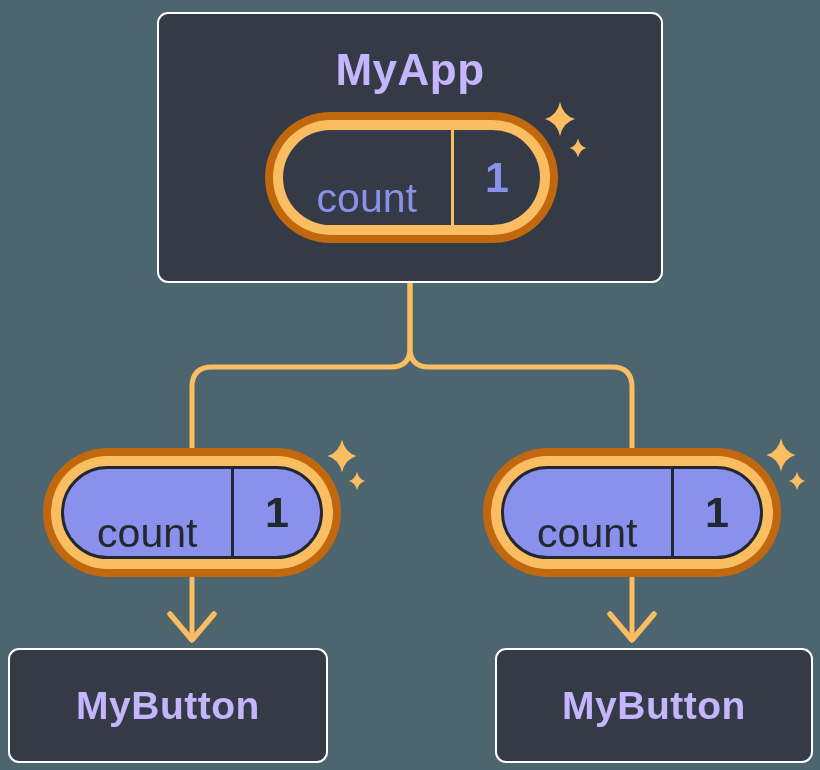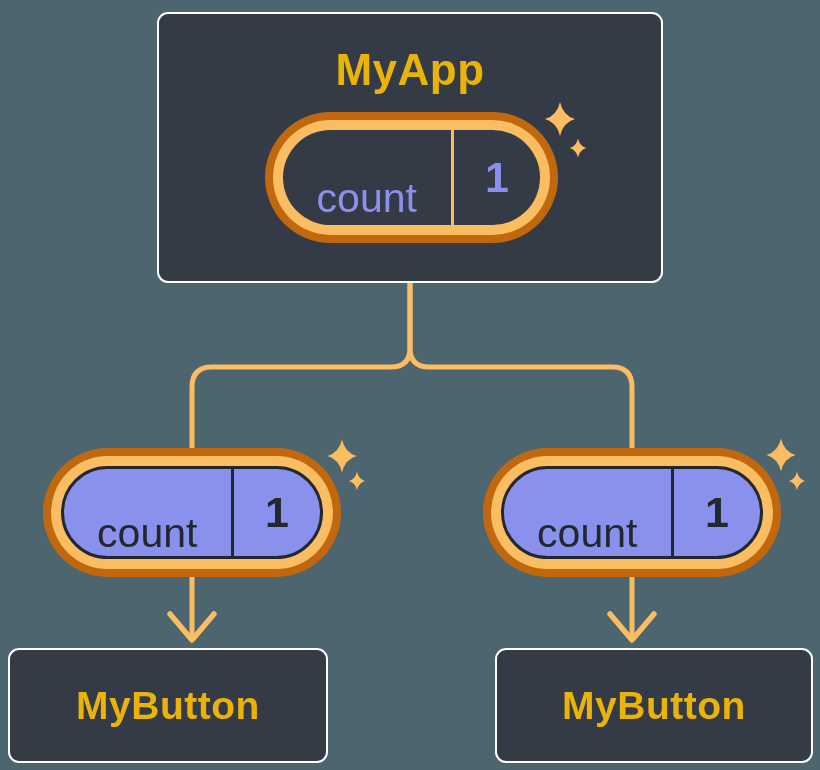--- a/index.html
+++ b/index.html
@@ -21,21 +21,21 @@
   .layer-connectors { z-index: 1; }
   .layer-sparkles  { z-index: 3; }
 
   
   .card {
     position: absolute;
     background: #343A46;
     border: 2.5px solid #FFFFFF;
     border-radius: 11px;
     box-sizing: border-box;
-    color: #eab308;
+    color: #c4b5fd;
     z-index: 2;
   }
   .card-root { left: 157px; top: 12px; width: 506px; height: 271px; }
   .card-title {
     position: absolute; left: 0; top: 34px; width: 100%;
     text-align: center;
     font-size: 44px; font-weight: 600; letter-spacing: 0.5px;
     line-height: 1;
   }
   .card-button {

